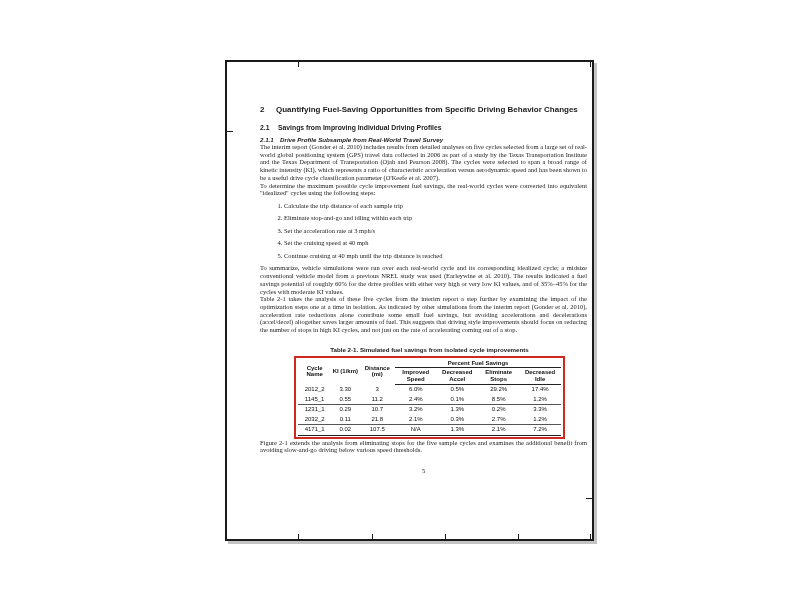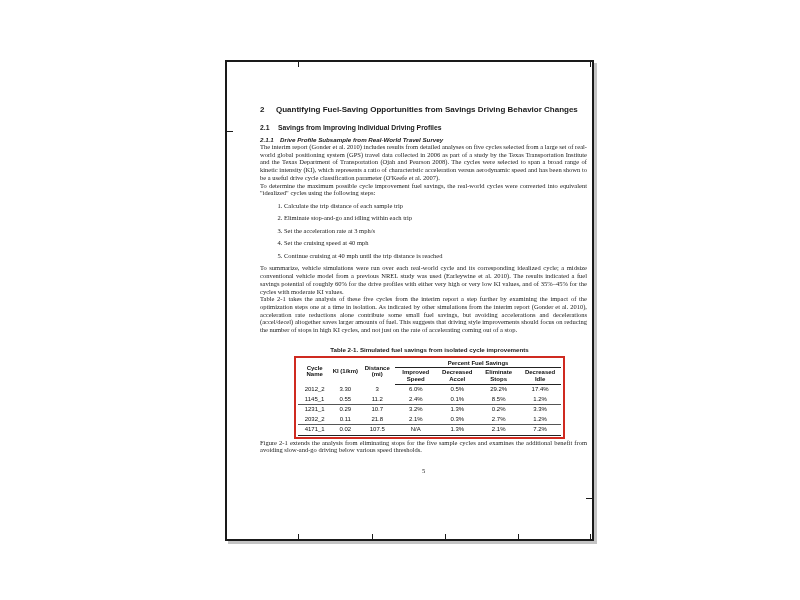--- a/index.html
+++ b/index.html
@@ -58,21 +58,21 @@
     <div class="tick v" style="left:71px;bottom:0;"></div>
     <div class="tick v" style="left:145px;bottom:0;"></div>
     <div class="tick v" style="left:218px;bottom:0;"></div>
     <div class="tick v" style="left:291px;bottom:0;"></div>
     <div class="tick v" style="left:363px;bottom:0;"></div>
 
     <div class="content">
 
       <div class="h1">
         <span class="num">2</span>
-        <span>Quantifying Fuel-Saving Opportunities from Savings Driving Behavior Changes</span>
+        <span>Quantifying Fuel-Saving Opportunities from Specific Driving Behavior Changes</span>
       </div>
 
       <div class="h2">
         <span class="num">2.1</span>
         <span>Savings from Improving Individual Driving Profiles</span>
       </div>
 
       <div class="h3">
         <span class="num">2.1.1</span>
         <span>Drive Profile Subsample from Real-World Travel Survey</span>

